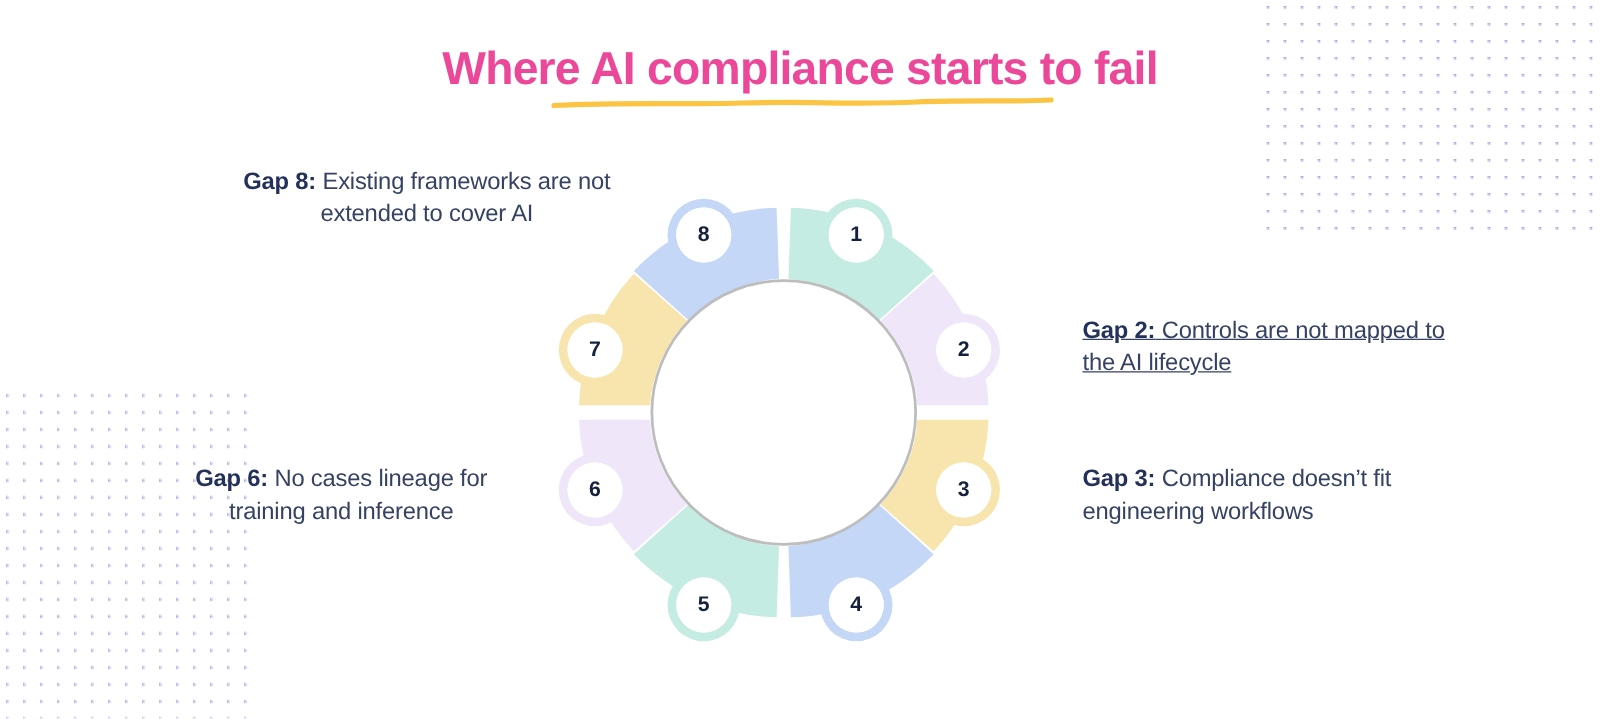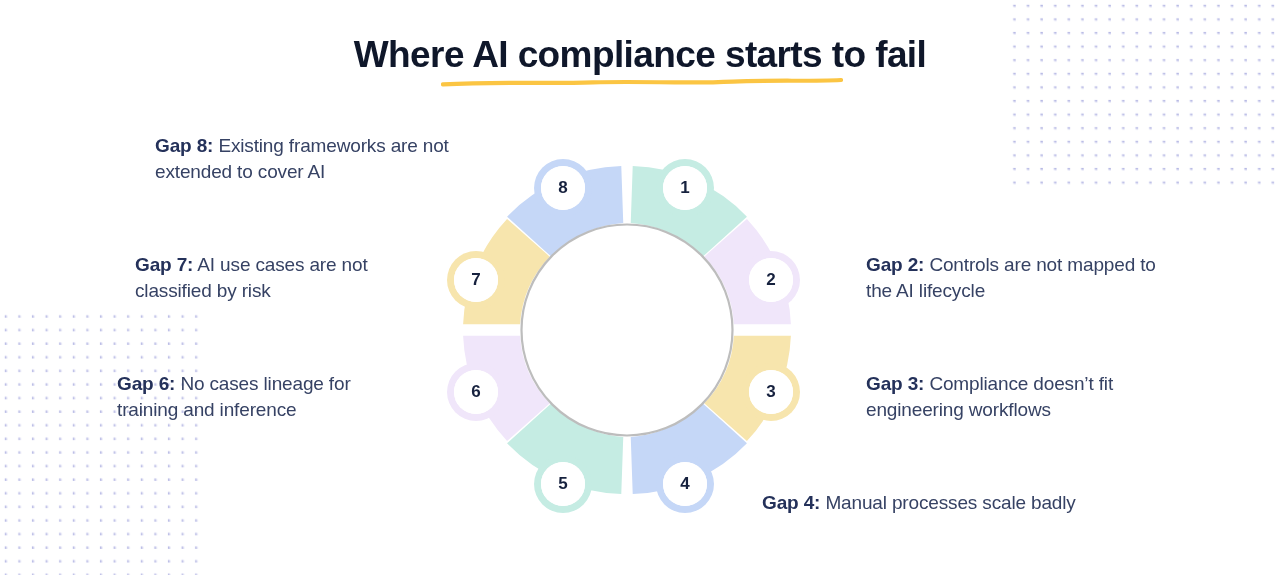--- a/index.html
+++ b/index.html
@@ -40,21 +40,21 @@
   .title-wrap {
     position: absolute;
     top: 34px;
     left: 0;
     width: 1280px;
     text-align: center;
   }
   .title {
     font-size: 37px;
     font-weight: bold;
-    color: #0f172a;
+    color: #ec4899;
     letter-spacing: -0.6px;
     line-height: 1.15;
     margin: 0;
     display: inline-block;
     position: relative;
   }
   .title-underline {
     position: absolute;
     left: 441px;
     top: 76px;
@@ -92,21 +92,21 @@
     position: absolute;
     font-size: 19px;
     line-height: 26px;
     color: #364264;
     letter-spacing: -0.15px;
   }
   .gap-label .k {
     font-weight: bold;
     color: #24315a;
   }
-  .align-right { text-align: left; }
+  .align-right { text-align: center; margin-left: 21px; }
   .align-left  { text-align: left; }
 </style>
 </head>
 <body>
 
 <div class="slide">
 
   <svg class="dots dots-tr" viewBox="0 0 272 190">
     <defs>
       <linearGradient id="fadeTR" x1="0" y1="1" x2="1" y2="0">
@@ -200,44 +200,36 @@
   <div class="badge" style="left:454px;top:258px;">
     <span>7</span>
   </div>
 
   <div style="position:absolute;left:541px;top:166px;width:44px;height:44px;border-radius:50%;background:#fff;box-shadow:0 0 0 7px #c5d7f7;"></div>
   <div class="badge" style="left:541px;top:166px;">
     <span>8</span>
   </div>
 
 
-  <div class="gap-label align-left" style="left:866px;top:252px;width:300px;">
+  <div class="gap-label align-left" style="left:866px;top:252px;width:300px;text-decoration:underline;">
     <span class="k">Gap 2:</span>
     <span>Controls are not mapped to the AI lifecycle</span>
   </div>
 
   <div class="gap-label align-left" style="left:866px;top:371px;width:300px;">
     <span class="k">Gap 3:</span>
     <span>Compliance doesn’t fit engineering workflows</span>
   </div>
 
-  <div class="gap-label align-left" style="left:762px;top:490px;width:330px;">
-    <span class="k">Gap 4:</span>
-    <span>Manual processes scale badly</span>
-  </div>
 
 
   <div class="gap-label align-right" style="left:117px;top:371px;width:270px;">
     <span class="k">Gap 6:</span>
     <span>No cases lineage for training and inference</span>
   </div>
 
-  <div class="gap-label align-right" style="left:135px;top:252px;width:252px;">
-    <span class="k">Gap 7:</span>
-    <span>AI use cases are not classified by risk</span>
-  </div>
 
   <div class="gap-label align-right" style="left:155px;top:133px;width:331px;">
     <span class="k">Gap 8:</span>
     <span>Existing frameworks are not extended to cover AI</span>
   </div>
 
 </div>
 
 </body></html>

